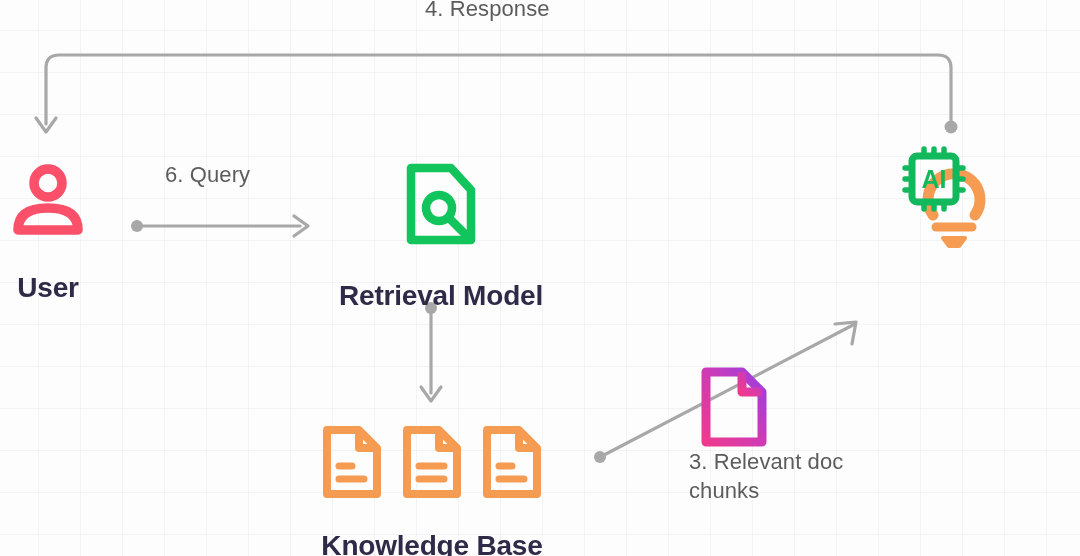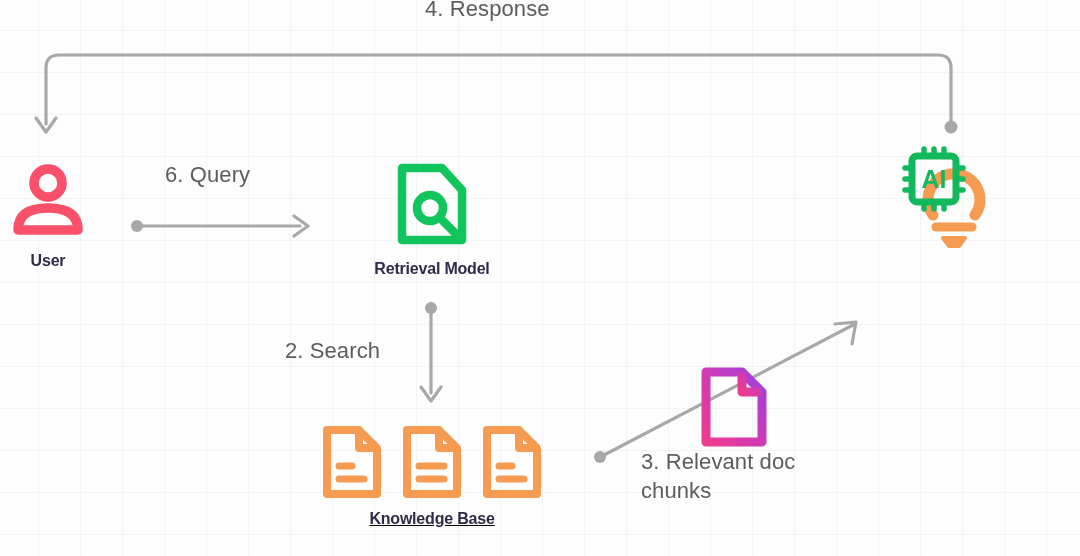--- a/index.html
+++ b/index.html
@@ -26,47 +26,49 @@
     top: 0;
     width: 1080px;
     height: 556px;
     pointer-events: none;
   }
   .node {
     position: absolute;
     display: flex;
     flex-direction: column;
     align-items: center;
+    gap: 20px;
   }
   .node-label {
     font-family: "Liberation Sans", sans-serif;
     font-weight: bold;
-    font-size: 16px;
+    font-size: 28px;
     color: #2e2a47;
     letter-spacing: -0.2px;
     white-space: nowrap;
     margin-top: 6px;
   }
   .step-label {
     position: absolute;
     font-family: "Liberation Sans", sans-serif;
     font-size: 22px;
     color: #5c5c5c;
     letter-spacing: 0.1px;
     white-space: nowrap;
   }
   .step-label.two-line {
     white-space: normal;
     line-height: 1.32;
     text-align: left;
     width: 230px;
+    margin-left: 48px;
   }
   
   #node-user        { left: 6px;   top: 158px; width: 84px; }
-  #node-retrieval   { left: 332px; top: 158px; width: 200px; }
+  #node-retrieval   { left: 341px; top: 158px; width: 200px; }
   #node-llm         { left: 851px; top: 143px; width: 200px; }
   #node-kb          { left: 296px; top: 424px; width: 272px; text-decoration: underline; }
   #node-chunk       { left: 698px; top: 366px; width: 72px; }
 
   #kb-docs {
     display: flex;
     flex-direction: row;
     gap: 14px;
     align-items: flex-end;
   }
@@ -109,21 +111,20 @@
 
     <g>
       <circle cx="951" cy="127" r="6.5" fill="#a8a8a8"></circle>
       <path d="M951,124 L951,68 Q951,55 938,55 L59,55 Q46,55 46,68 L46,124" fill="none" stroke="#a8a8a8" stroke-width="3.2" stroke-linecap="round"></path>
       <polyline points="36,118 46,132 56,118" fill="none" stroke="#a8a8a8" stroke-width="3.2" stroke-linecap="round" stroke-linejoin="round"></polyline>
     </g>
   </svg>
 
   <div class="step-label" id="label-query">6. Query</div>
 
-  <div class="step-label" id="label-search">2. Search</div>
 
   <div class="step-label two-line" id="label-chunks">3. Relevant doc chunks</div>
 
   <div class="step-label" id="label-response">4. Response</div>
 
   <div class="node" id="node-user">
     <span>
       <svg width="84" height="84" viewBox="0 0 84 84" xmlns="http://www.w3.org/2000/svg">
         <circle cx="42" cy="25" r="14" fill="none" stroke="#fa5069" stroke-width="9.5"></circle>
         <path d="M12,72 Q12,50 42,50 Q72,50 72,72 Z" fill="none" stroke="#fa5069" stroke-width="9.5" stroke-linejoin="round" stroke-linecap="round"></path>

